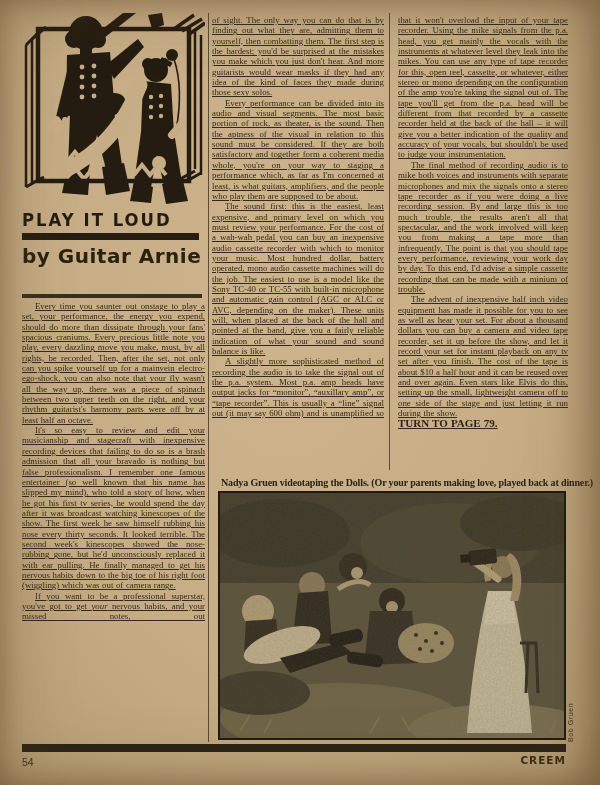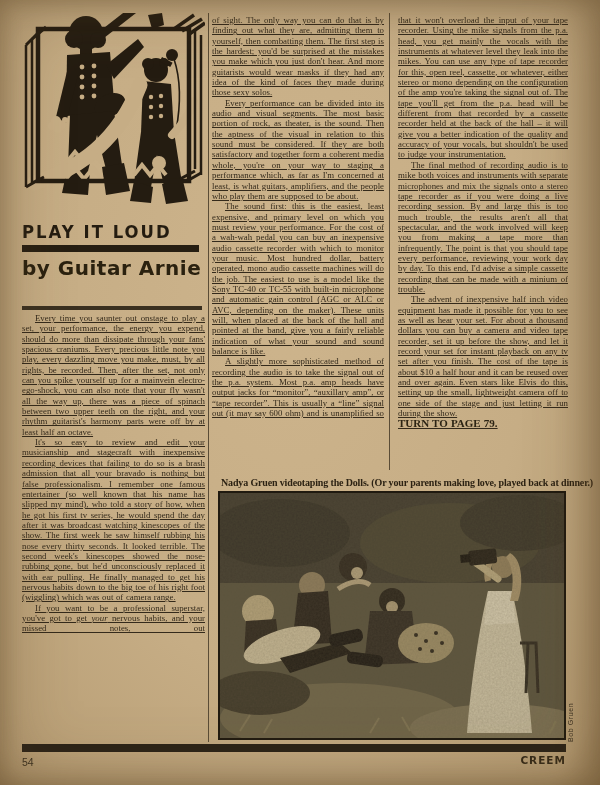--- a/index.html
+++ b/index.html
@@ -9,21 +9,21 @@
   .page::after{content:"";position:absolute;inset:0;pointer-events:none;
     box-shadow:inset 0 0 70px rgba(92,68,36,.38), inset -14px 0 30px rgba(80,55,25,.30), inset 6px 0 18px rgba(90,65,35,.18);}
   .col{position:absolute;top:13px;}
   .col1{left:22px;width:183px;}
   .col2{left:212px;top:15px;width:172px;}
   .col3{left:398px;top:15px;width:170px;}
   .vrule{position:absolute;width:1px;background:#5a4c36;}
   .vrule1{left:208px;top:13px;height:729px;}
   .vrule2{left:389px;top:13px;height:457px;}
   .illo{display:block;width:183px;height:194px;}
-  .col-title{margin-top:16px;font-family:"DejaVu Sans",sans-serif;font-weight:bold;
+  .col-title{margin-top:4px;font-family:"DejaVu Sans",sans-serif;font-weight:bold;
     font-size:16.5px;letter-spacing:2px;color:#241c10;transform:scaleY(1.05);}
   .title-bar{margin-top:3px;width:177px;height:7px;background:#261e12;}
   .byline{margin-top:4px;font-family:"DejaVu Sans",sans-serif;font-weight:bold;
     font-size:20px;letter-spacing:.5px;color:#2a210f;}
   .rule{margin:0;border:none;height:2px;background:#3a3020;width:180px;}
   .rule-top{margin-top:26px;}
   .headline{margin:4px 0 5px 0;font-family:"Liberation Sans",sans-serif;font-weight:bold;
     font-size:20.5px;line-height:22px;letter-spacing:-.3px;color:#241c10;}
   .body-text{font-size:8.8px;line-height:10.35px;color:#342a1b;word-spacing:.4px;text-decoration:underline;}
   .col1 .body-text{margin-top:3px;}

